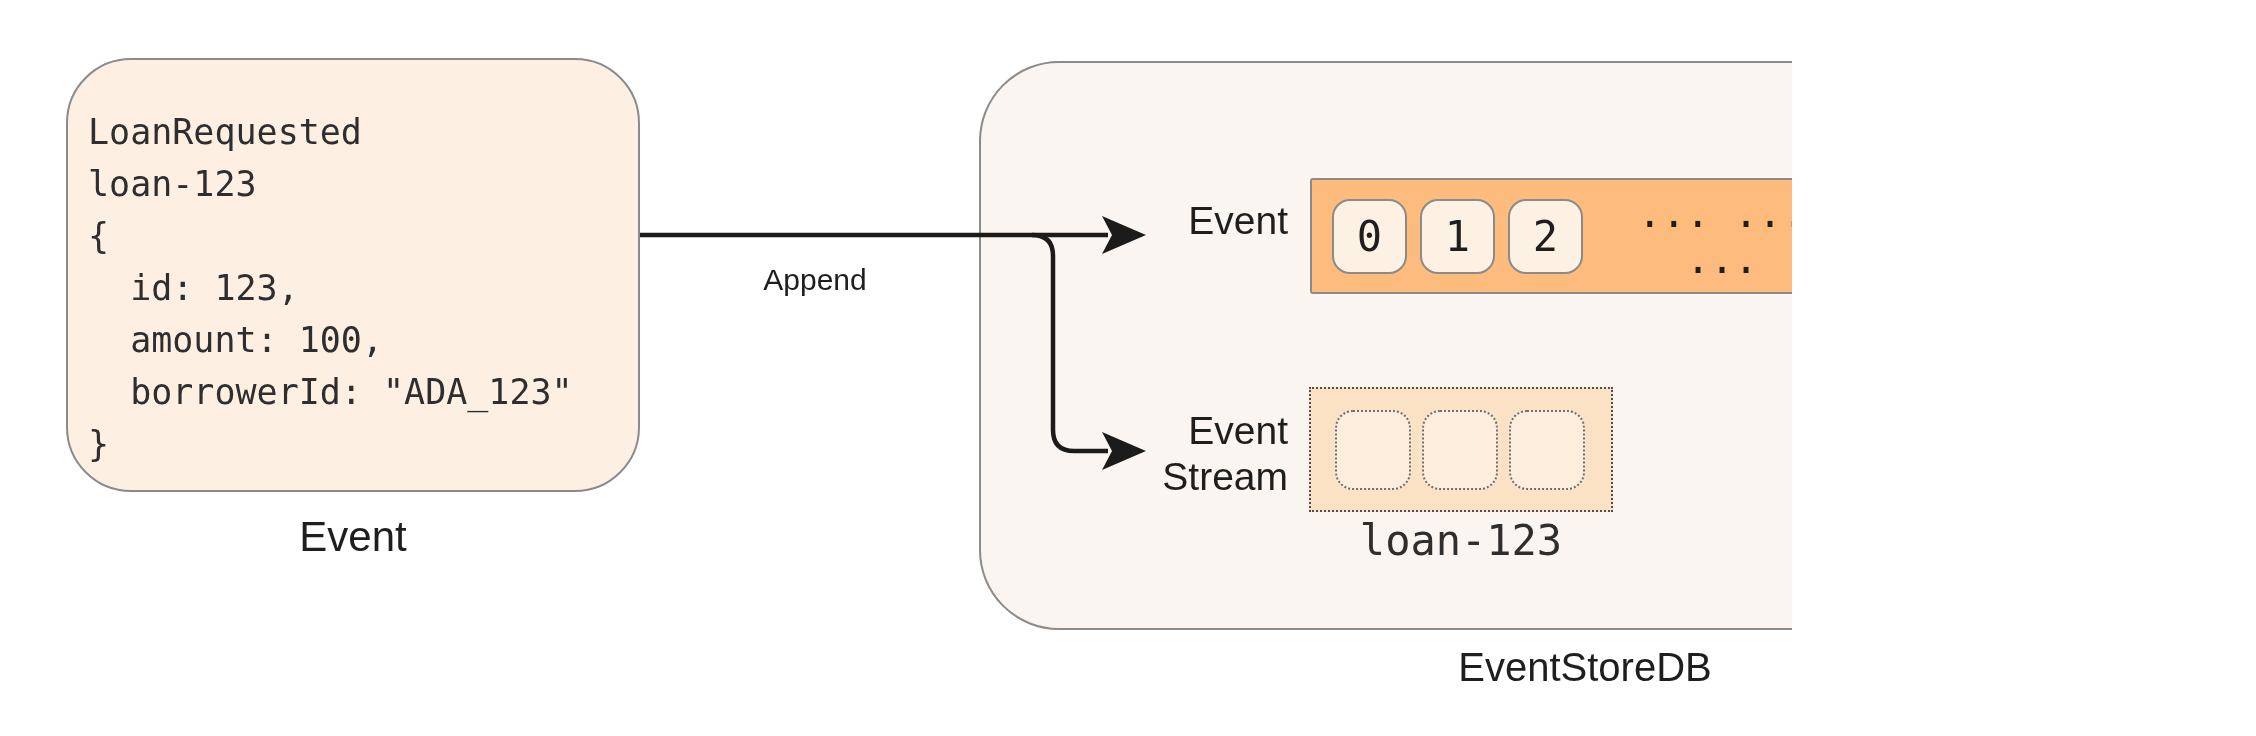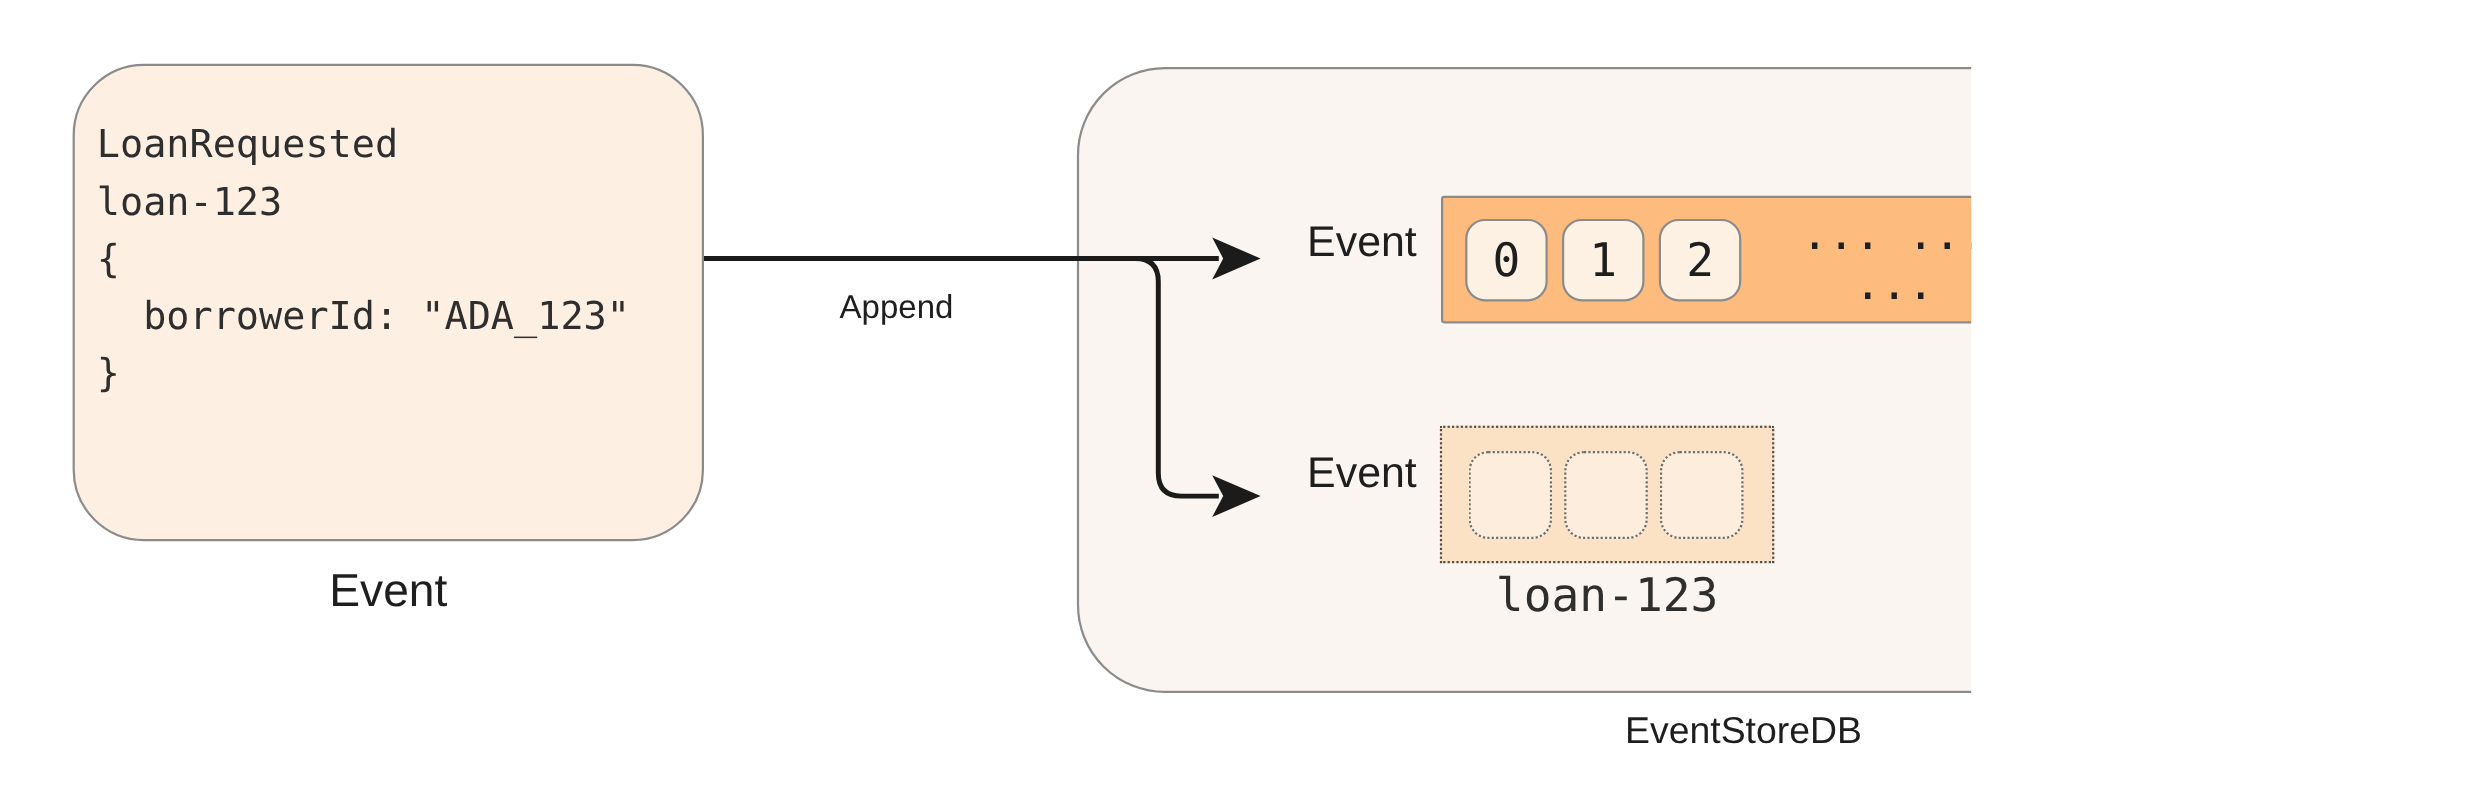--- a/index.html
+++ b/index.html
@@ -19,21 +19,21 @@
   .code-block{position:absolute;left:88px;top:106px;font-family:"DejaVu Sans Mono",monospace;
               font-size:35px;line-height:52px;white-space:pre;color:var(--code-text);}
   .card-caption{position:absolute;left:66px;top:513px;width:574px;text-align:center;
                 font-size:42px;color:var(--text);}
 
   
   .store-box{position:absolute;left:979px;top:61px;width:1212px;height:569px;
              border-radius:80px;background:var(--store-fill);
              border:2.5px solid var(--store-border);box-sizing:border-box;}
   .store-caption{position:absolute;left:979px;top:645px;width:1212px;text-align:center;
-                 font-size:34px;color:var(--text);}
+                 font-size:40px;color:var(--text);}
 
   
   .section-label{position:absolute;left:1040px;width:248px;text-align:right;
                  font-size:39px;line-height:46px;color:var(--text);}
   .log-label{top:198px;} .stream-label{top:408px;}
 
   
   .log-bar{position:absolute;left:1310px;top:178px;width:826px;height:116px;
            background:var(--log-bar-fill);border:2.5px solid var(--store-border);
            box-sizing:border-box;border-radius:3px;display:flex;align-items:center;
@@ -59,21 +59,21 @@
                 font-size:30px;color:var(--text);}
 
   .arrow-layer{position:absolute;left:0;top:0;width:2256px;height:736px;pointer-events:none;}
 </style>
 </head>
 <body>
 
 <div class="canvas">
 
   <div class="event-card"></div>
-  <div class="code-block"><div>LoanRequested</div><div>loan-123</div><div>{</div><div>  borrowerId: "ADA_123"</div><div>}</div></div>
+  <div class="code-block"><div>LoanRequested</div><div>loan-123</div><div>{</div><div>  id: 123,</div><div>  amount: 100,</div><div>  borrowerId: "ADA_123"</div><div>}</div></div>
   <div class="card-caption">Event</div>
 
   <div class="store-box"></div>
   <div class="store-caption">EventStoreDB</div>
 
   <svg class="arrow-layer" viewBox="0 0 2256 736" xmlns="http://www.w3.org/2000/svg">
     <path d="M640 235 H1108" stroke="#1b1b1b" stroke-width="4.5" fill="none"></path>
     <polygon points="1146,235 1102,216 1112,235 1102,254" fill="#1b1b1b"></polygon>
     <path d="M1032 235 Q1053 235 1053 256 V430 Q1053 451 1074 451 H1108" stroke="#1b1b1b" stroke-width="4.5" fill="none"></path>
     <polygon points="1146,451 1102,432 1112,451 1102,470" fill="#1b1b1b"></polygon>
@@ -84,20 +84,21 @@
     <div>Event</div>
   </div>
   <div class="log-bar">
     <div class="repeat-group"><div class="cell">0</div><div class="cell">1</div><div class="cell">2</div></div>
     <div class="dots">... ... ...</div>
     <div class="repeat-group"><div class="cell"></div><div class="cell"></div><div class="cell"></div></div>
   </div>
 
   <div class="section-label stream-label">
     <div>Event</div>
+    <div>Stream</div>
   </div>
   <div class="stream-box">
       <div class="stream-cell"></div>
       <div class="stream-cell"></div>
       <div class="stream-cell"></div>
     </div>
   <div class="stream-name">loan-123</div>
 
 </div>
 

